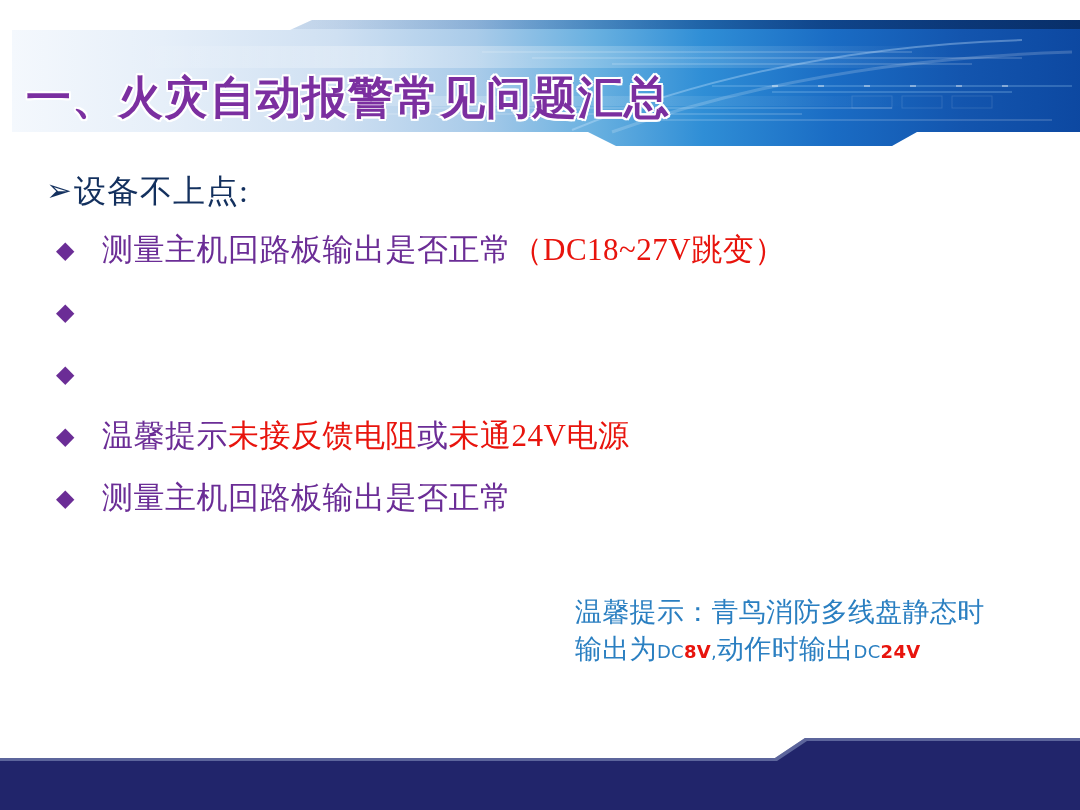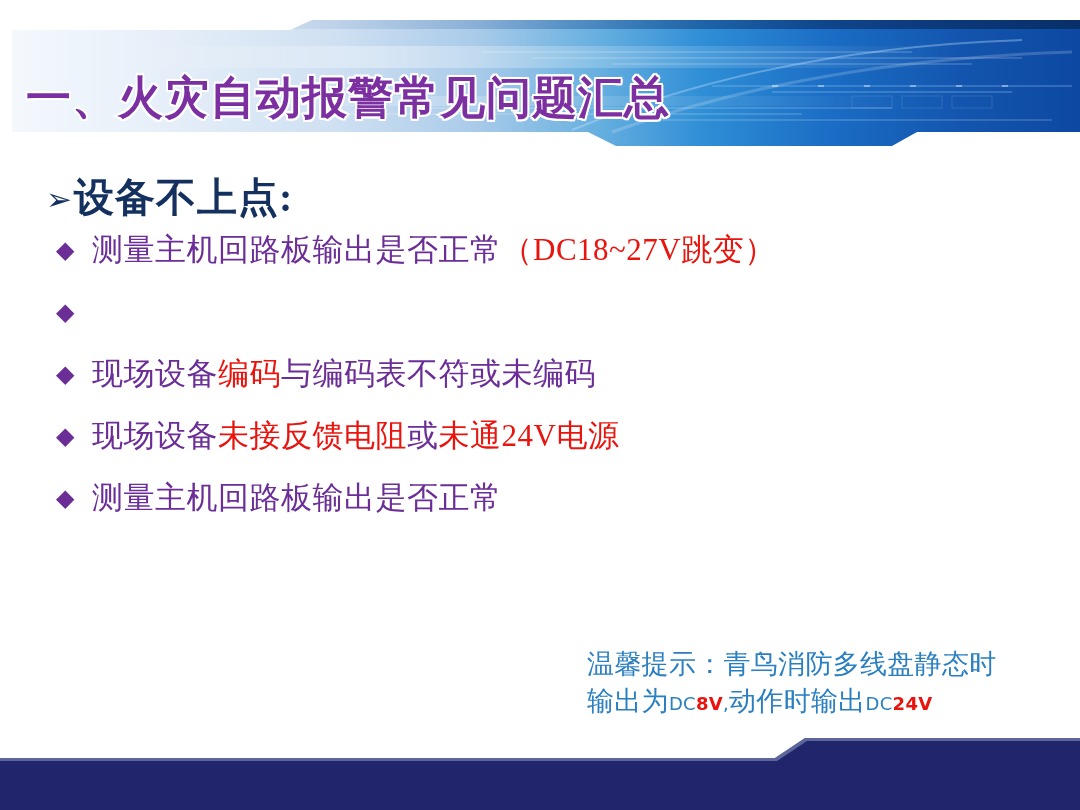--- a/index.html
+++ b/index.html
@@ -74,22 +74,22 @@
   }
   .arrow-bullet {
     color: #13305e;
     font-size: 31px;
     line-height: 1;
     font-family: "DejaVu Sans", sans-serif;
     transform: translateY(-1px);
   }
   #section-heading-text {
     font-family: "Liberation Serif", "DejaVu Serif", serif;
-    font-size: 40px;
-    font-weight: bold;
+    font-size: 32px;
+    font-weight: normal;
     color: #13305e;
     letter-spacing: 1px;
   }
 
   #bullet-list {
     position: absolute;
     left: 56px;
     top: 78px;
     width: 960px;
   }
@@ -101,42 +101,41 @@
   .diamond-bullet {
     width: 26px;
     flex: 0 0 26px;
     font-size: 24px;
     line-height: 40px;
     color: #6b2d96;
     font-family: "DejaVu Sans", sans-serif;
     text-align: left;
   }
   .bullet-text {
-    margin-left: 10px;
+    margin-left: 20px;
     font-family: "Liberation Serif", "DejaVu Serif", serif;
     font-size: 31px;
     line-height: 40px;
     letter-spacing: 0.5px;
     white-space: nowrap;
   }
   .seg-purple { color: #6b2d96; }
   .seg-red    { color: #e8140d; }
 
   
   #tip-note {
     position: absolute;
     left: 575px;
-    top: 494px;
+    top: 442px;
     width: 430px;
     font-family: "Liberation Serif", "DejaVu Serif", serif;
     font-size: 27px;
     line-height: 37px;
     color: #2a7fc1;
     letter-spacing: 0.3px;
-    margin-left: 12px;
   }
   #tip-note .tip-line { white-space: nowrap; }
   .tip-blue { color: #2a7fc1; }
   .tip-red  { color: #e8140d; font-weight: bold; }
   .tip-sans {
     font-family: "DejaVu Sans", sans-serif;
     font-size: 18px;
   }
 
   
@@ -239,25 +238,24 @@
   <div id="bullet-list">
       <div class="bullet-row">
         <span class="diamond-bullet">◆</span>
         <span class="bullet-text"><span class="seg-purple">测量主机回路板输出是否正常</span><span class="seg-red">（DC18~27V跳变）</span></span>
       </div>
       <div class="bullet-row">
         <span class="diamond-bullet">◆</span>
       </div>
       <div class="bullet-row">
         <span class="diamond-bullet">◆</span>
-        <span class="bullet-text"><span class="seg-purple">现场设备</span><span class="seg-red">编码</span><span class="seg-purple">与编码表不符或未编码</span></span>
-      </div>
-      <div class="bullet-row">
-        <span class="diamond-bullet">◆</span>
-        <span class="bullet-text"><span class="seg-purple">现场设备</span><span class="seg-red">未接反馈电阻</span><span class="seg-purple">或</span><span class="seg-red">未通24V电源</span></span>
+      </div>
+      <div class="bullet-row">
+        <span class="diamond-bullet">◆</span>
+        <span class="bullet-text"><span class="seg-purple">温馨提示</span><span class="seg-red">未接反馈电阻</span><span class="seg-purple">或</span><span class="seg-red">未通24V电源</span></span>
       </div>
       <div class="bullet-row">
         <span class="diamond-bullet">◆</span>
         <span class="bullet-text"><span class="seg-purple">测量主机回路板输出是否正常</span></span>
       </div>
     </div>
 
   <div id="tip-note">
     <div class="tip-line">温馨提示：青鸟消防多线盘静态时</div>
     <div class="tip-line" id="tip-line-2"><span class="tip-blue">输出为</span><span class="tip-blue tip-sans">DC</span><span class="tip-red tip-sans">8V</span><span class="tip-blue tip-sans">,</span><span class="tip-blue">动作时输出</span><span class="tip-blue tip-sans">DC</span><span class="tip-red tip-sans">24V</span></div>

